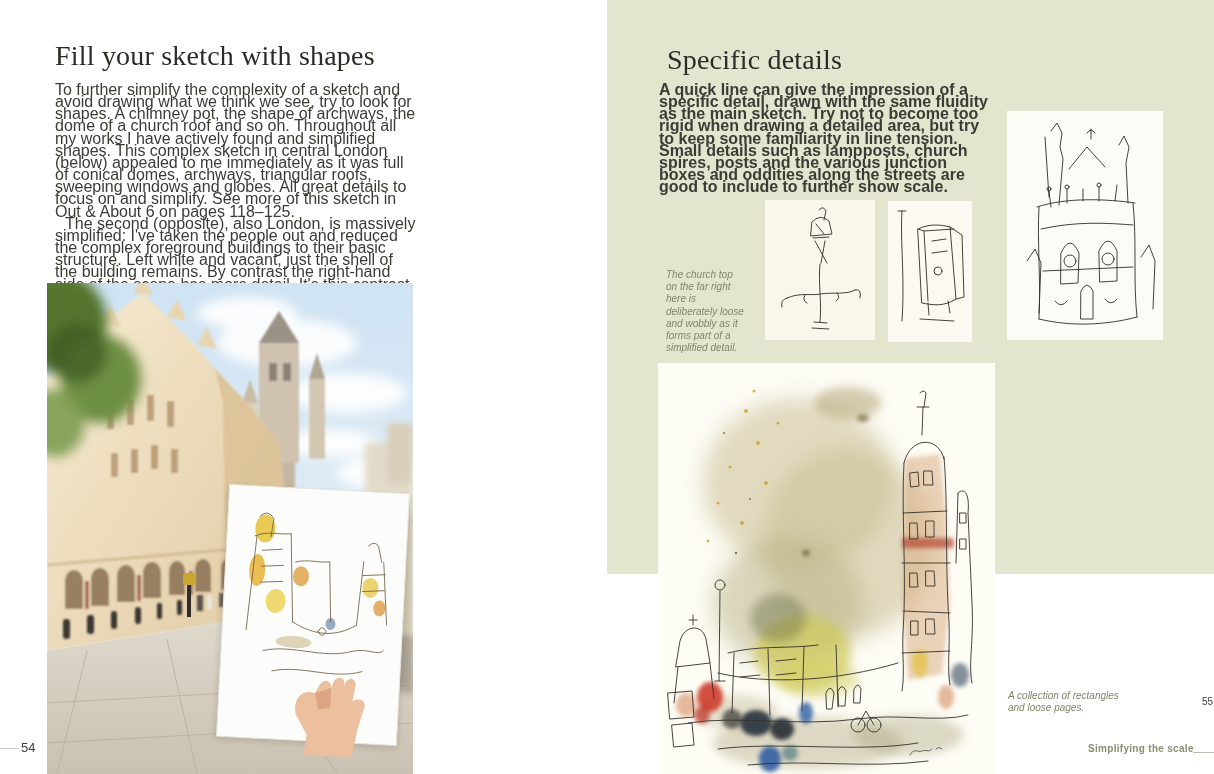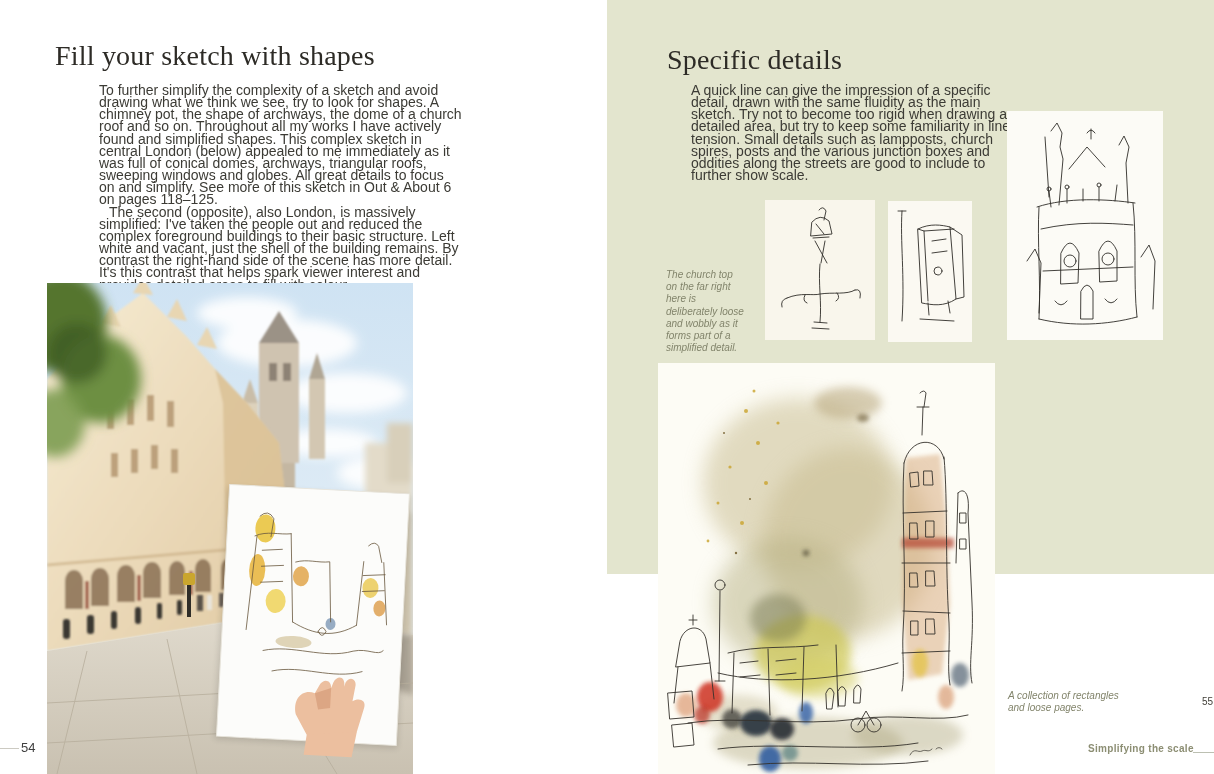--- a/index.html
+++ b/index.html
@@ -3,21 +3,21 @@
 <meta charset="utf-8">
 <style>
   html,body{margin:0;padding:0;}
   body{font-family:"Liberation Sans",sans-serif;}
   .spread{position:relative;width:1214px;height:774px;overflow:hidden;background:#ffffff;}
   .page{position:absolute;top:0;height:574px;}
   .page-left{left:0;width:607px;background:#ffffff;}
   .page-right{left:607px;width:607px;background:#e3e5ce;}
   .title{position:absolute;font-family:"Liberation Serif",serif;font-size:28px;font-weight:500;
          color:#2d2b26;letter-spacing:.2px;white-space:nowrap;}
-  .body-text{position:absolute;font-size:14px;line-height:12.15px;color:#3c3b35;margin-left:44px;}
+  .body-text{position:absolute;font-size:16px;line-height:12.15px;color:#3c3b35;}
   .body-text p{margin:0;}
   .body-text p + p{text-indent:10px;}
   .caption{position:absolute;font-style:italic;font-size:10px;line-height:12.2px;color:#82846b;}
   .img-box{position:absolute;overflow:hidden;}
   .img-box svg{display:block;width:100%;height:100%;}
   .pagenum{position:absolute;font-size:13px;color:#404040;}
   .rule{position:absolute;height:1px;}
   .footer-label{position:absolute;font-size:10px;font-weight:bold;color:#8c8e73;letter-spacing:.3px;white-space:nowrap;}
 </style>
 </head>
@@ -191,21 +191,21 @@
       </svg>
     </div>
 
     <div class="rule" style="left:0;top:748px;width:19px;background:#cccac2;"></div>
     <div class="pagenum" style="left:21px;top:740px;">54</div>
   </div>
 
   <div class="page page-right">
     <h1 class="title" style="left:56px;top:40px;margin:4px;">Specific details</h1>
 
-    <div class="body-text" style="left:40px;top:84px;width:330px;">
+    <div class="body-text" style="left:52px;top:84px;width:330px;font-weight:bold;">
       <p>A quick line can give the impression of a specific detail, drawn with the same fluidity as the main sketch. Try not to become too rigid when drawing a detailed area, but try to keep some familiarity in line tension. Small details such as lampposts, church spires, posts and the various junction boxes and oddities along the streets are good to include to further show scale.</p>
     </div>
 
     <div class="caption" style="left:59px;top:269px;width:80px;">The church top on the far right here is deliberately loose and wobbly as it forms part of a simplified detail.</div>
 
     <div class="img-box" style="left:158px;top:200px;width:110px;height:140px;background:#f9f6ec;">
       <svg viewBox="0 0 110 140">
         <g stroke="#2f2d28" stroke-width=".9" fill="none" stroke-linecap="round">
           <path d="M54,10 q4,-5 7,1 l-2,9"></path>
           <path d="M47,22 q8,-9 17,-1 l3,13 -21,2 z"></path>

